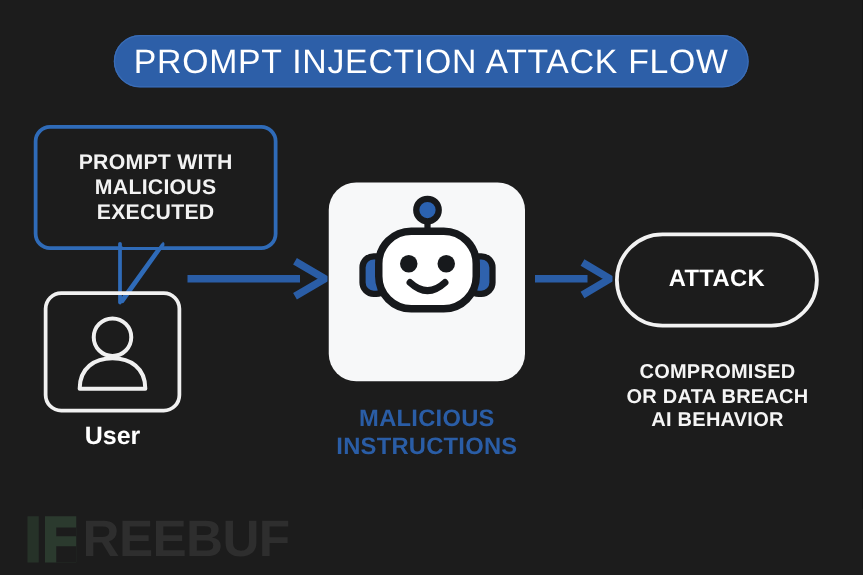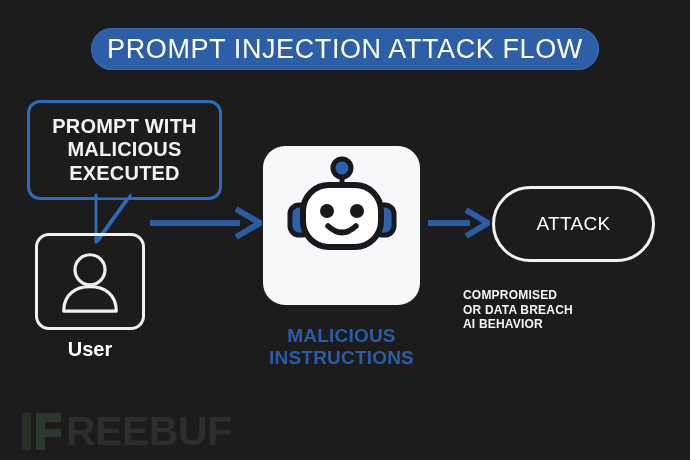--- a/index.html
+++ b/index.html
@@ -50,21 +50,21 @@
     border: 3px solid #2f6bb8;
     border-radius: 13px;
     background: #1c1c1c;
     box-sizing: border-box;
     display: flex;
     align-items: center;
     justify-content: center;
   }
   #speech-bubble .txt {
     color: #f2f2f2;
-    font-size: 20px;
+    font-size: 17px;
     font-weight: bold;
     line-height: 1.16;
     text-align: center;
     letter-spacing: 0.2px;
   }
   
   #bubble-tail {
     position: absolute;
     left: 74px;
     top: 192px;
@@ -158,32 +158,33 @@
     border: 3px solid #f2f2f2;
     border-radius: 38px;
     box-sizing: border-box;
     display: flex;
     align-items: center;
     justify-content: center;
   }
   #attack-impact-oval .txt {
     color: #ffffff;
     font-size: 19px;
-    font-weight: normal;
+    font-weight: bold;
     line-height: 1.16;
     text-align: center;
     letter-spacing: 0.3px;
   }
   #impact-detail {
     position: absolute;
     left: 463px;
     top: 288px;
     width: 222px;
+    text-align: center;
     color: #f5f5f5;
-    font-size: 12px;
+    font-size: 16px;
     font-weight: bold;
     line-height: 1.22;
     letter-spacing: 0.2px;
   }
 
   
   #watermark {
     position: absolute;
     left: 20px;
     top: 408px;

